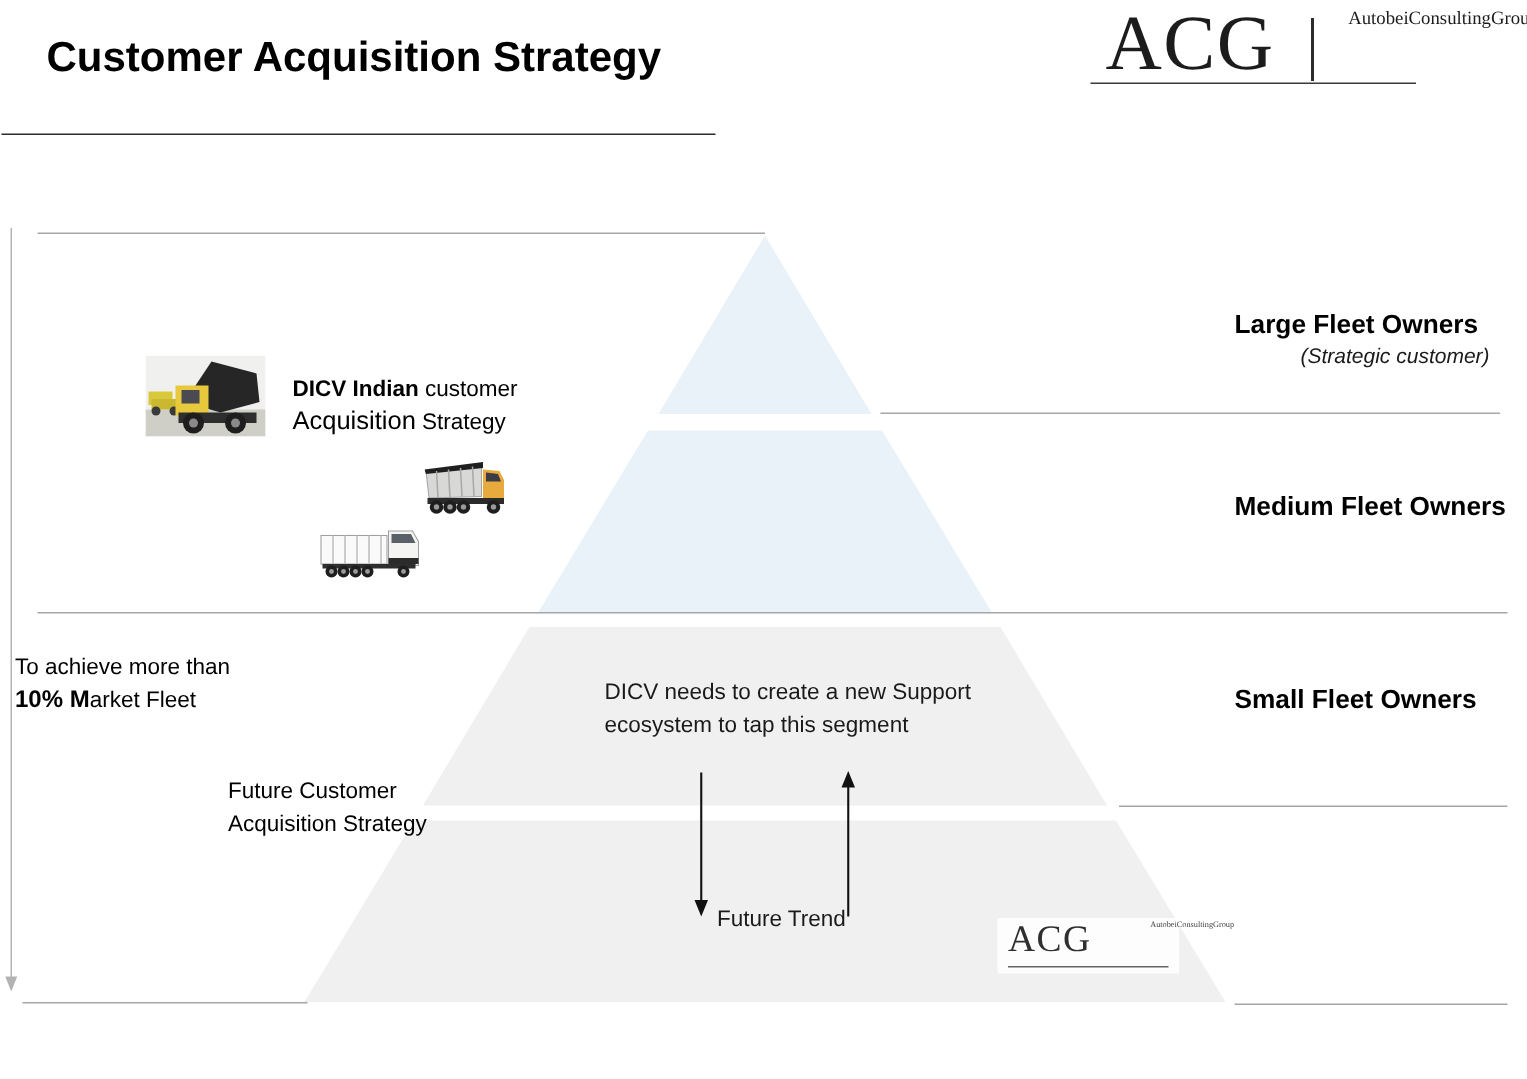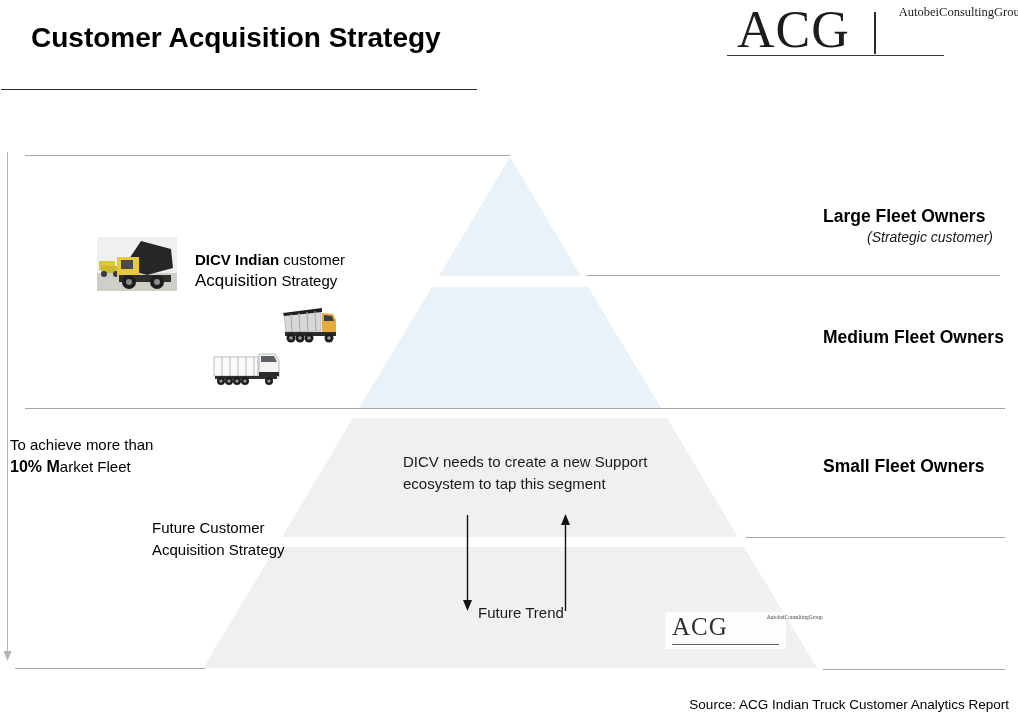--- a/index.html
+++ b/index.html
@@ -203,15 +203,14 @@
       <span class="bar"></span>
       <span class="lines">
         <span>Autobei</span>
         <span>Consulting</span>
         <span>Group</span>
       </span>
     </div>
     <div class="wm-underline"></div>
   </div>
 
-  <div class="abs source">Source: ACG Indian Truck Customer Analytics Report</div>
 
 </div>
 
 </body></html>

